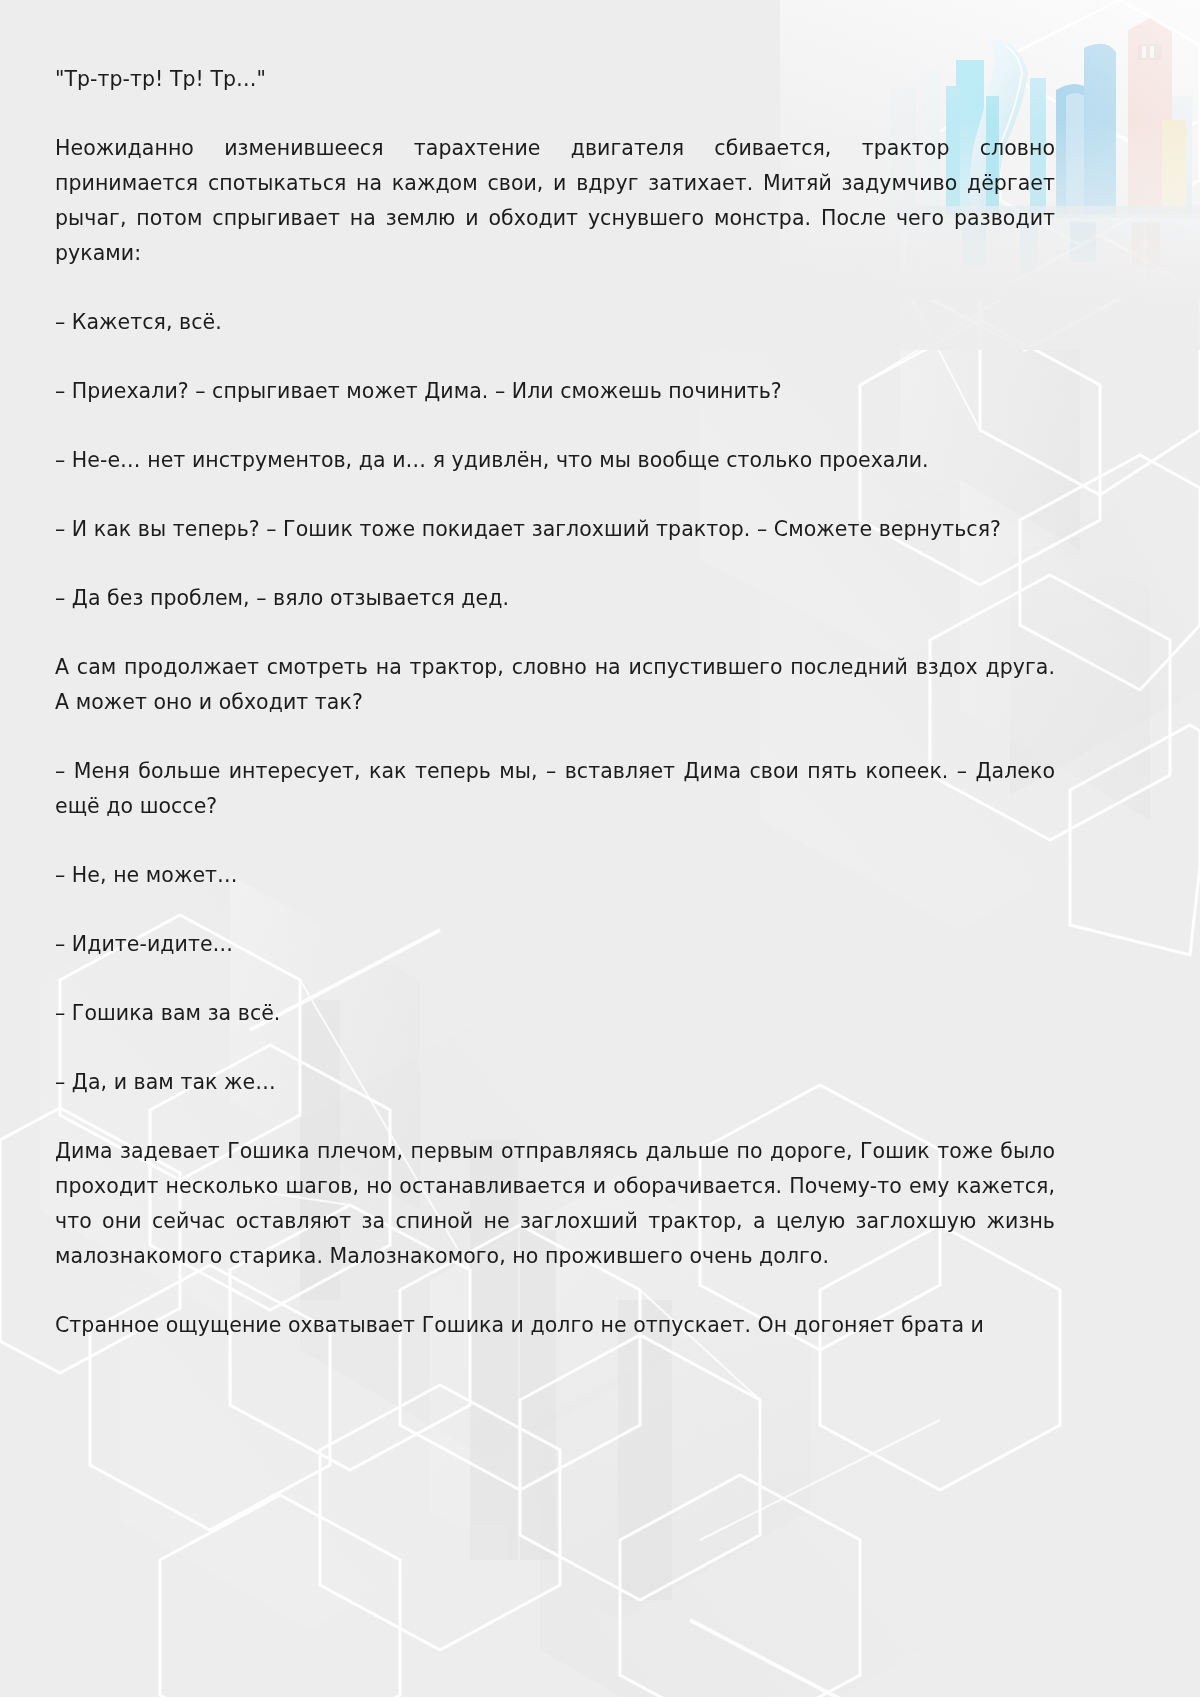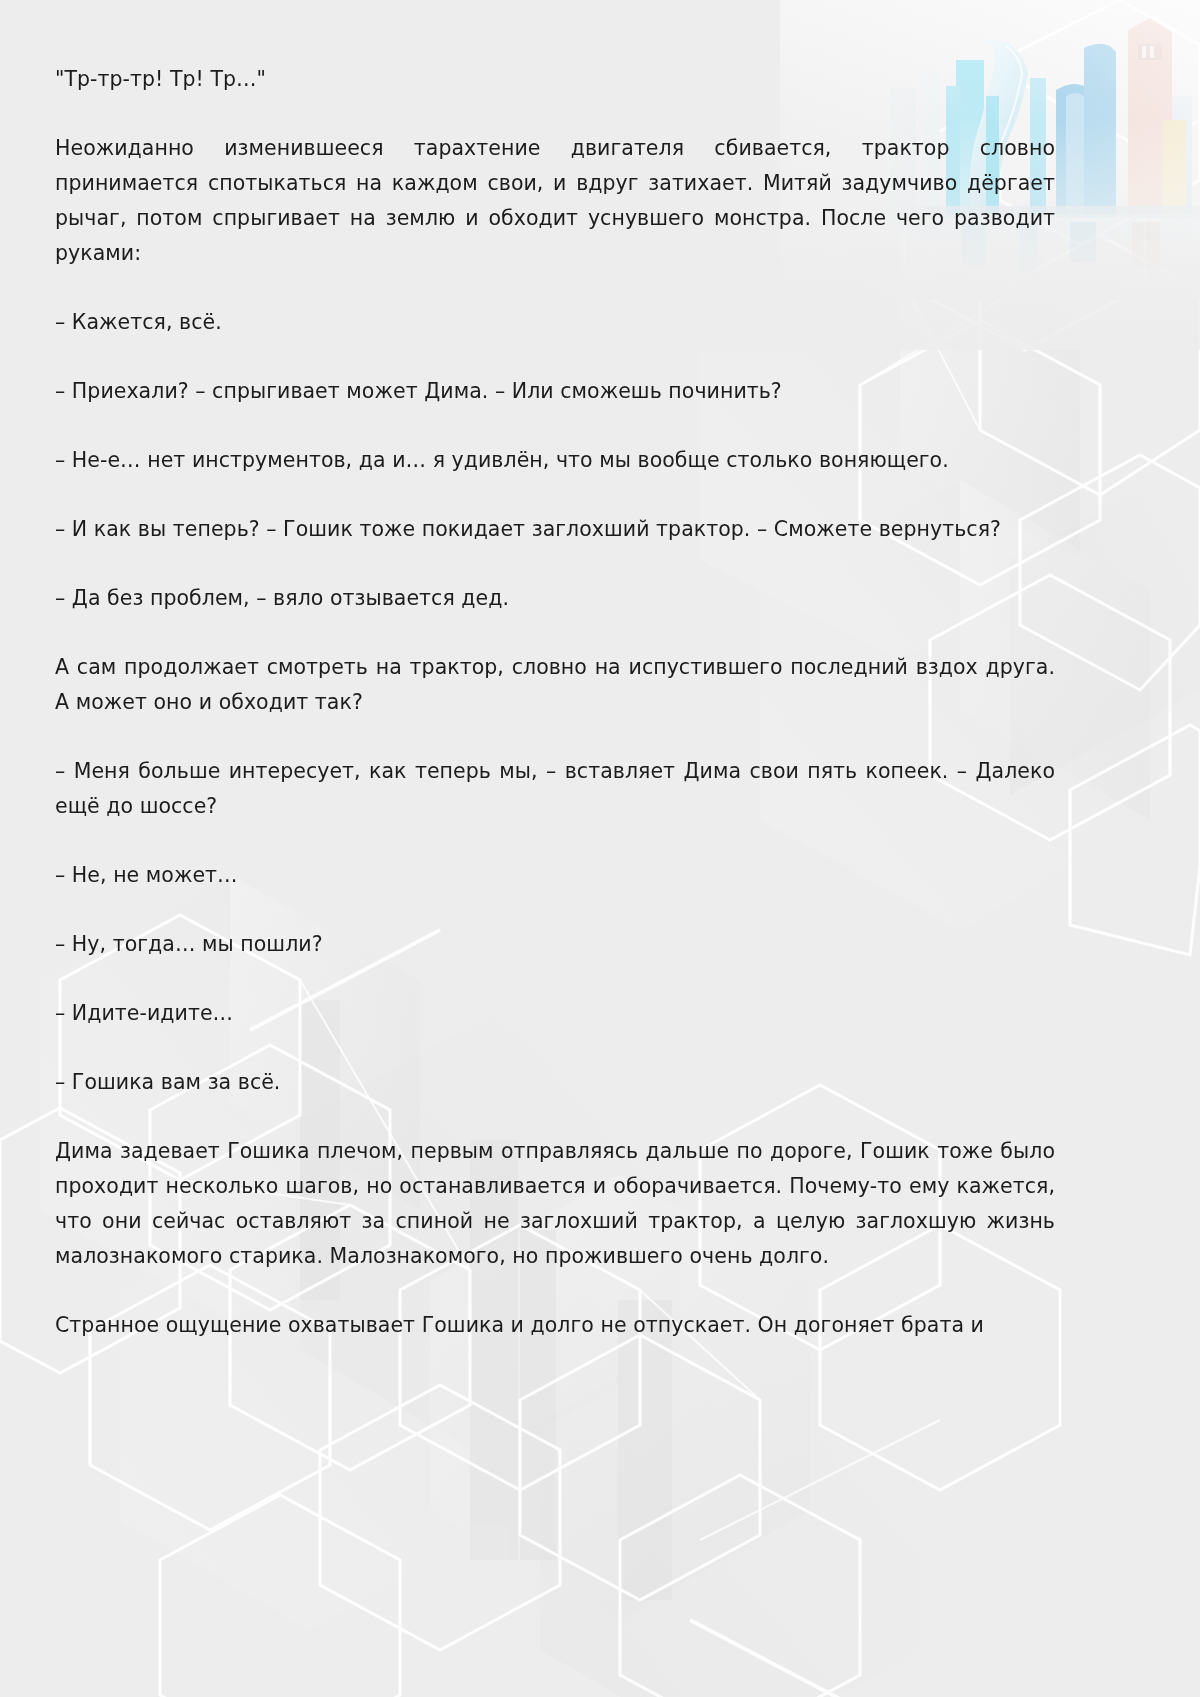--- a/index.html
+++ b/index.html
@@ -247,25 +247,25 @@
   <div class="bg-wash"></div>
   <div class="bg-fade-bottom"></div>
 </div>
 
 <div id="page">
   <div class="doc-body">
     <p class="para nojust spacer-after">"Тр-тр-тр! Тр! Тр…"</p>
     <p class="para spacer-after">Неожиданно изменившееся тарахтение двигателя сбивается, трактор словно принимается спотыкаться на каждом свои, и вдруг затихает. Митяй задумчиво дёргает рычаг, потом спрыгивает на землю и обходит уснувшего монстра. После чего разводит руками:</p>
     <p class="para nojust spacer-after">– Кажется, всё.</p>
     <p class="para nojust spacer-after">– Приехали? – спрыгивает может Дима. – Или сможешь починить?</p>
-    <p class="para nojust spacer-after">– Не-е… нет инструментов, да и… я удивлён, что мы вообще столько воняющего.</p>
+    <p class="para nojust spacer-after">– Не-е… нет инструментов, да и… я удивлён, что мы вообще столько проехали.</p>
     <p class="para nojust spacer-after">– И как вы теперь? – Гошик тоже покидает заглохший трактор. – Сможете вернуться?</p>
     <p class="para nojust spacer-after">– Да без проблем, – вяло отзывается дед.</p>
     <p class="para spacer-after">А сам продолжает смотреть на трактор, словно на испустившего последний вздох друга. А может оно и обходит так?</p>
     <p class="para spacer-after">– Меня больше интересует, как теперь мы, – вставляет Дима свои пять копеек. – Далеко ещё до шоссе?</p>
     <p class="para nojust spacer-after">– Не, не может…</p>
-    <p class="para nojust spacer-after">– Ну, тогда… мы пошли?</p>
     <p class="para nojust spacer-after">– Идите-идите…</p>
     <p class="para nojust spacer-after">– Гошика вам за всё.</p>
+    <p class="para nojust spacer-after">– Да, и вам так же…</p>
     <p class="para spacer-after">Дима задевает Гошика плечом, первым отправляясь дальше по дороге, Гошик тоже было проходит несколько шагов, но останавливается и оборачивается. Почему-то ему кажется, что они сейчас оставляют за спиной не заглохший трактор, а целую заглохшую жизнь малознакомого старика. Малознакомого, но прожившего очень долго.</p>
     <p class="para">Странное ощущение охватывает Гошика и долго не отпускает. Он догоняет брата и</p>
   </div>
 </div>
 
 </body></html>

